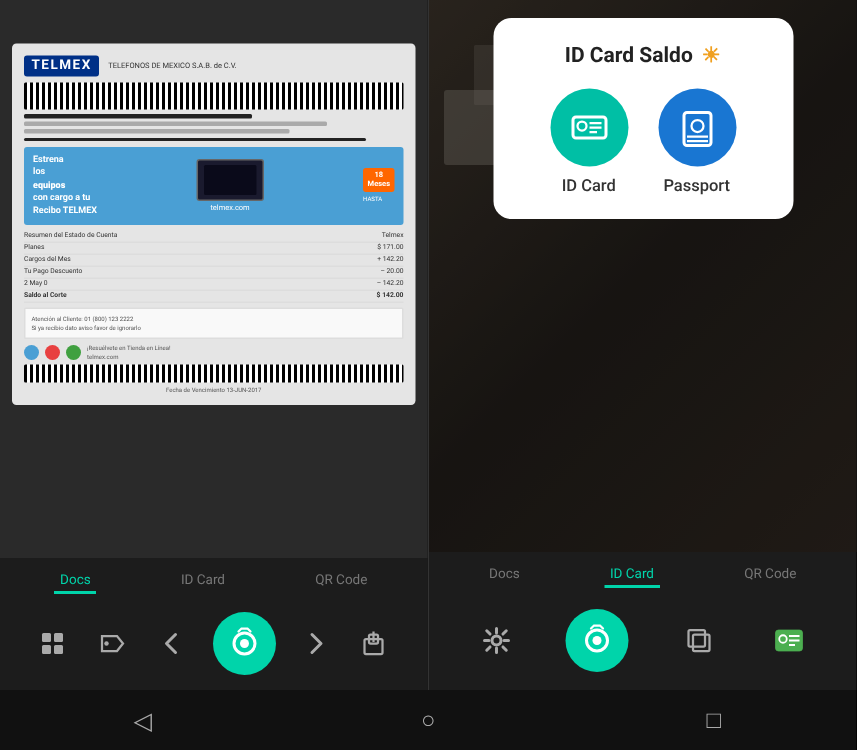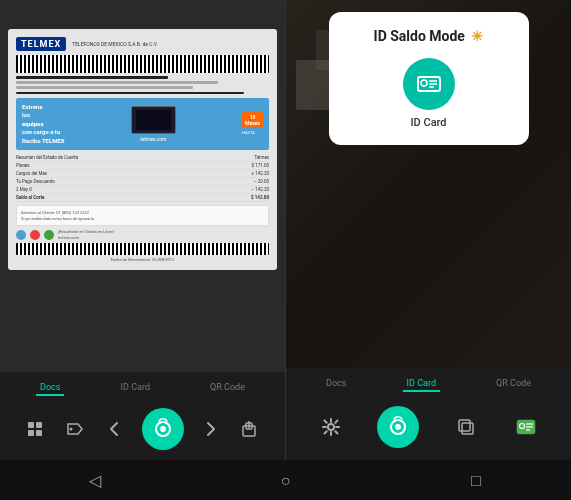--- a/index.html
+++ b/index.html
@@ -546,38 +546,49 @@
     <div class="right-scan-area">
 
       <div class="bg-texture"></div>
 
       <div style="position:absolute;top:60px;left:10px;width:80px;height:50px;background:#e8e0d0;opacity:0.3;border-radius:2px;"></div>
       <div style="position:absolute;top:30px;left:30px;width:100px;height:40px;background:#d0c8b8;opacity:0.2;border-radius:1px;"></div>
 
       <div class="modal-overlay">
         <div class="modal-card">
           <div class="modal-title">
-            <span>ID Saldo Mode</span>
+            <span>ID Card Saldo</span>
             <span class="sun-icon">☀</span>
           </div>
           <div class="modal-options">
 
             <div class="modal-option">
               <div class="option-circle id-card-circle">
                 <svg width="28" height="28" viewBox="0 0 28 28" fill="none">
                   <rect x="3" y="7" width="22" height="14" rx="2" stroke="#fff" stroke-width="2"></rect>
                   <circle cx="9" cy="13" r="3" stroke="#fff" stroke-width="1.5"></circle>
                   <line x1="14" y1="11" x2="22" y2="11" stroke="#fff" stroke-width="1.5"></line>
                   <line x1="14" y1="14" x2="22" y2="14" stroke="#fff" stroke-width="1.5"></line>
                   <line x1="14" y1="17" x2="19" y2="17" stroke="#fff" stroke-width="1.5"></line>
                 </svg>
               </div>
               <span class="option-label">ID Card</span>
             </div>
 
+            <div class="modal-option">
+              <div class="option-circle passport-circle">
+                <svg width="28" height="28" viewBox="0 0 28 28" fill="none">
+                  <rect x="5" y="4" width="18" height="22" rx="2" stroke="#fff" stroke-width="2"></rect>
+                  <circle cx="14" cy="13" r="4" stroke="#fff" stroke-width="1.5"></circle>
+                  <line x1="7" y1="20" x2="21" y2="20" stroke="#fff" stroke-width="1.5"></line>
+                  <line x1="7" y1="23" x2="21" y2="23" stroke="#fff" stroke-width="1.5"></line>
+                </svg>
+              </div>
+              <span class="option-label">Passport</span>
+            </div>
           </div>
         </div>
 
       </div>
     </div>
 
     <div class="right-toolbar">
       <div class="right-tabs">
         <span class="tab-item">Docs</span>
         <span class="tab-item active">ID Card</span>

